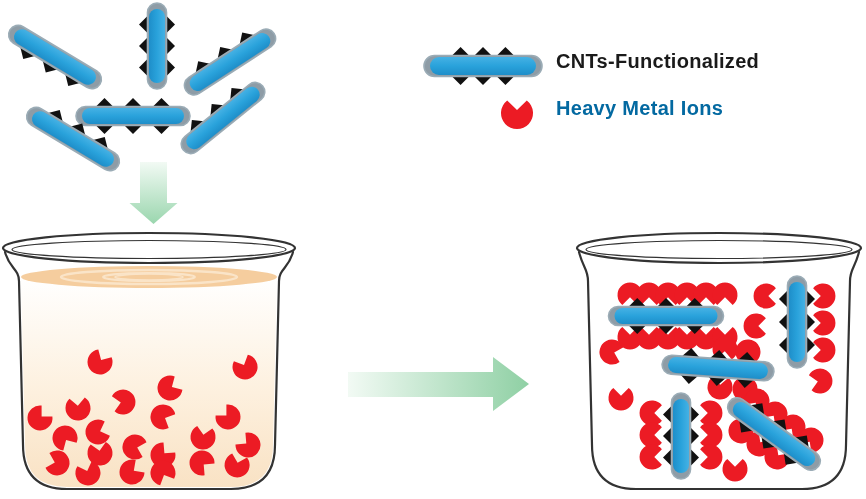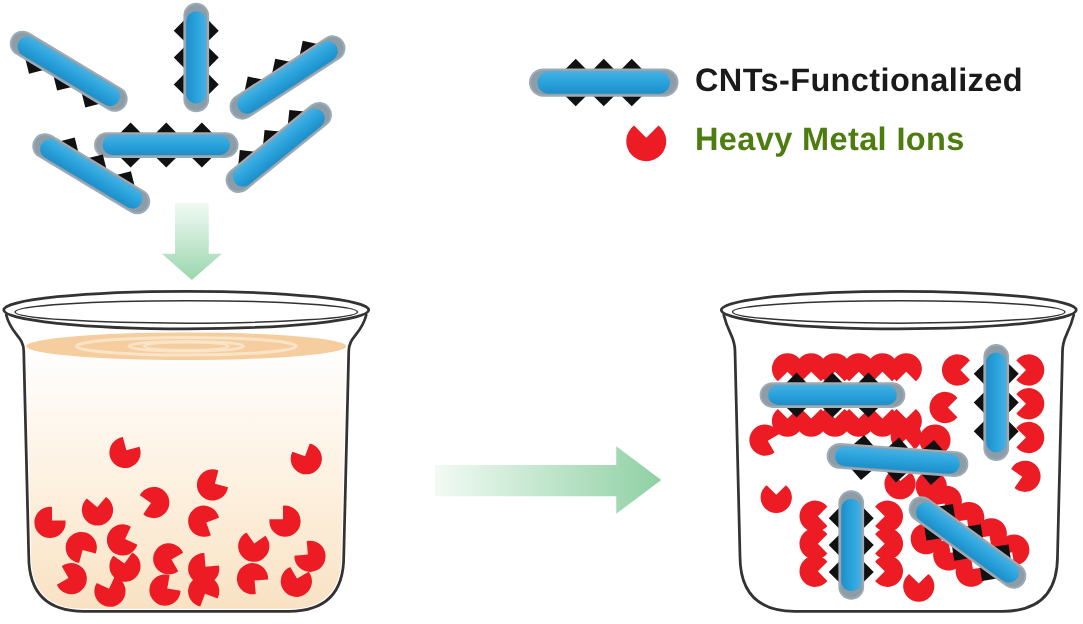--- a/index.html
+++ b/index.html
@@ -1,19 +1,19 @@
 <!DOCTYPE html>
 <html><head>
 <meta charset="utf-8">
 <style>
   html,body{margin:0;padding:0;background:#ffffff;}
   .stage{position:relative;width:866px;height:499px;background:#ffffff;overflow:hidden;
          font-family:"Liberation Sans", sans-serif;}
   .stage svg{position:absolute;left:0;top:0;}
-  .legend-label{position:absolute;font-weight:700;font-size:26px;letter-spacing:.3px;
+  .legend-label{position:absolute;font-weight:700;font-size:20px;letter-spacing:.3px;
                 white-space:nowrap;line-height:1.1;}
   .legend-label-1{left:556px;top:50px;}
   .legend-label-2{left:556px;top:97px;}
 </style>
 </head>
 <body>
 
 <div class="stage">
   <svg width="866" height="499" viewBox="0 0 866 499" aria-hidden="true">
     <defs>
@@ -226,15 +226,15 @@
           <path d="M 22.42 2 L 30.92 10.5 L 22.42 19 L 13.920000000000002 10.5 Z" fill="#111111"></path>
           <rect x="-59" y="-10.5" width="118" height="21" rx="10.5" fill="#8E9CA6" stroke="#9BACB6" stroke-width="1.6"></rect>
           <rect x="-53" y="-9" width="106" height="18" rx="9" fill="url(#gradRod)"></rect>
         </g>
         <path d="M 507.2 100.4 A 16 16 0 1 0 526.8 100.4 L 517.0 110.1 Z" fill="#EC1B24"></path>
       </g>
   </svg>
 
   <div class="legend">
     <div class="legend-label legend-label-1" style="color: rgb(26, 26, 26);">CNTs-Functionalized</div>
-    <div class="legend-label legend-label-2" style="color: #4d7c0f;">Heavy Metal Ions</div>
+    <div class="legend-label legend-label-2" style="color: #0369a1;">Heavy Metal Ions</div>
   </div>
 </div>
 
 </body></html>

